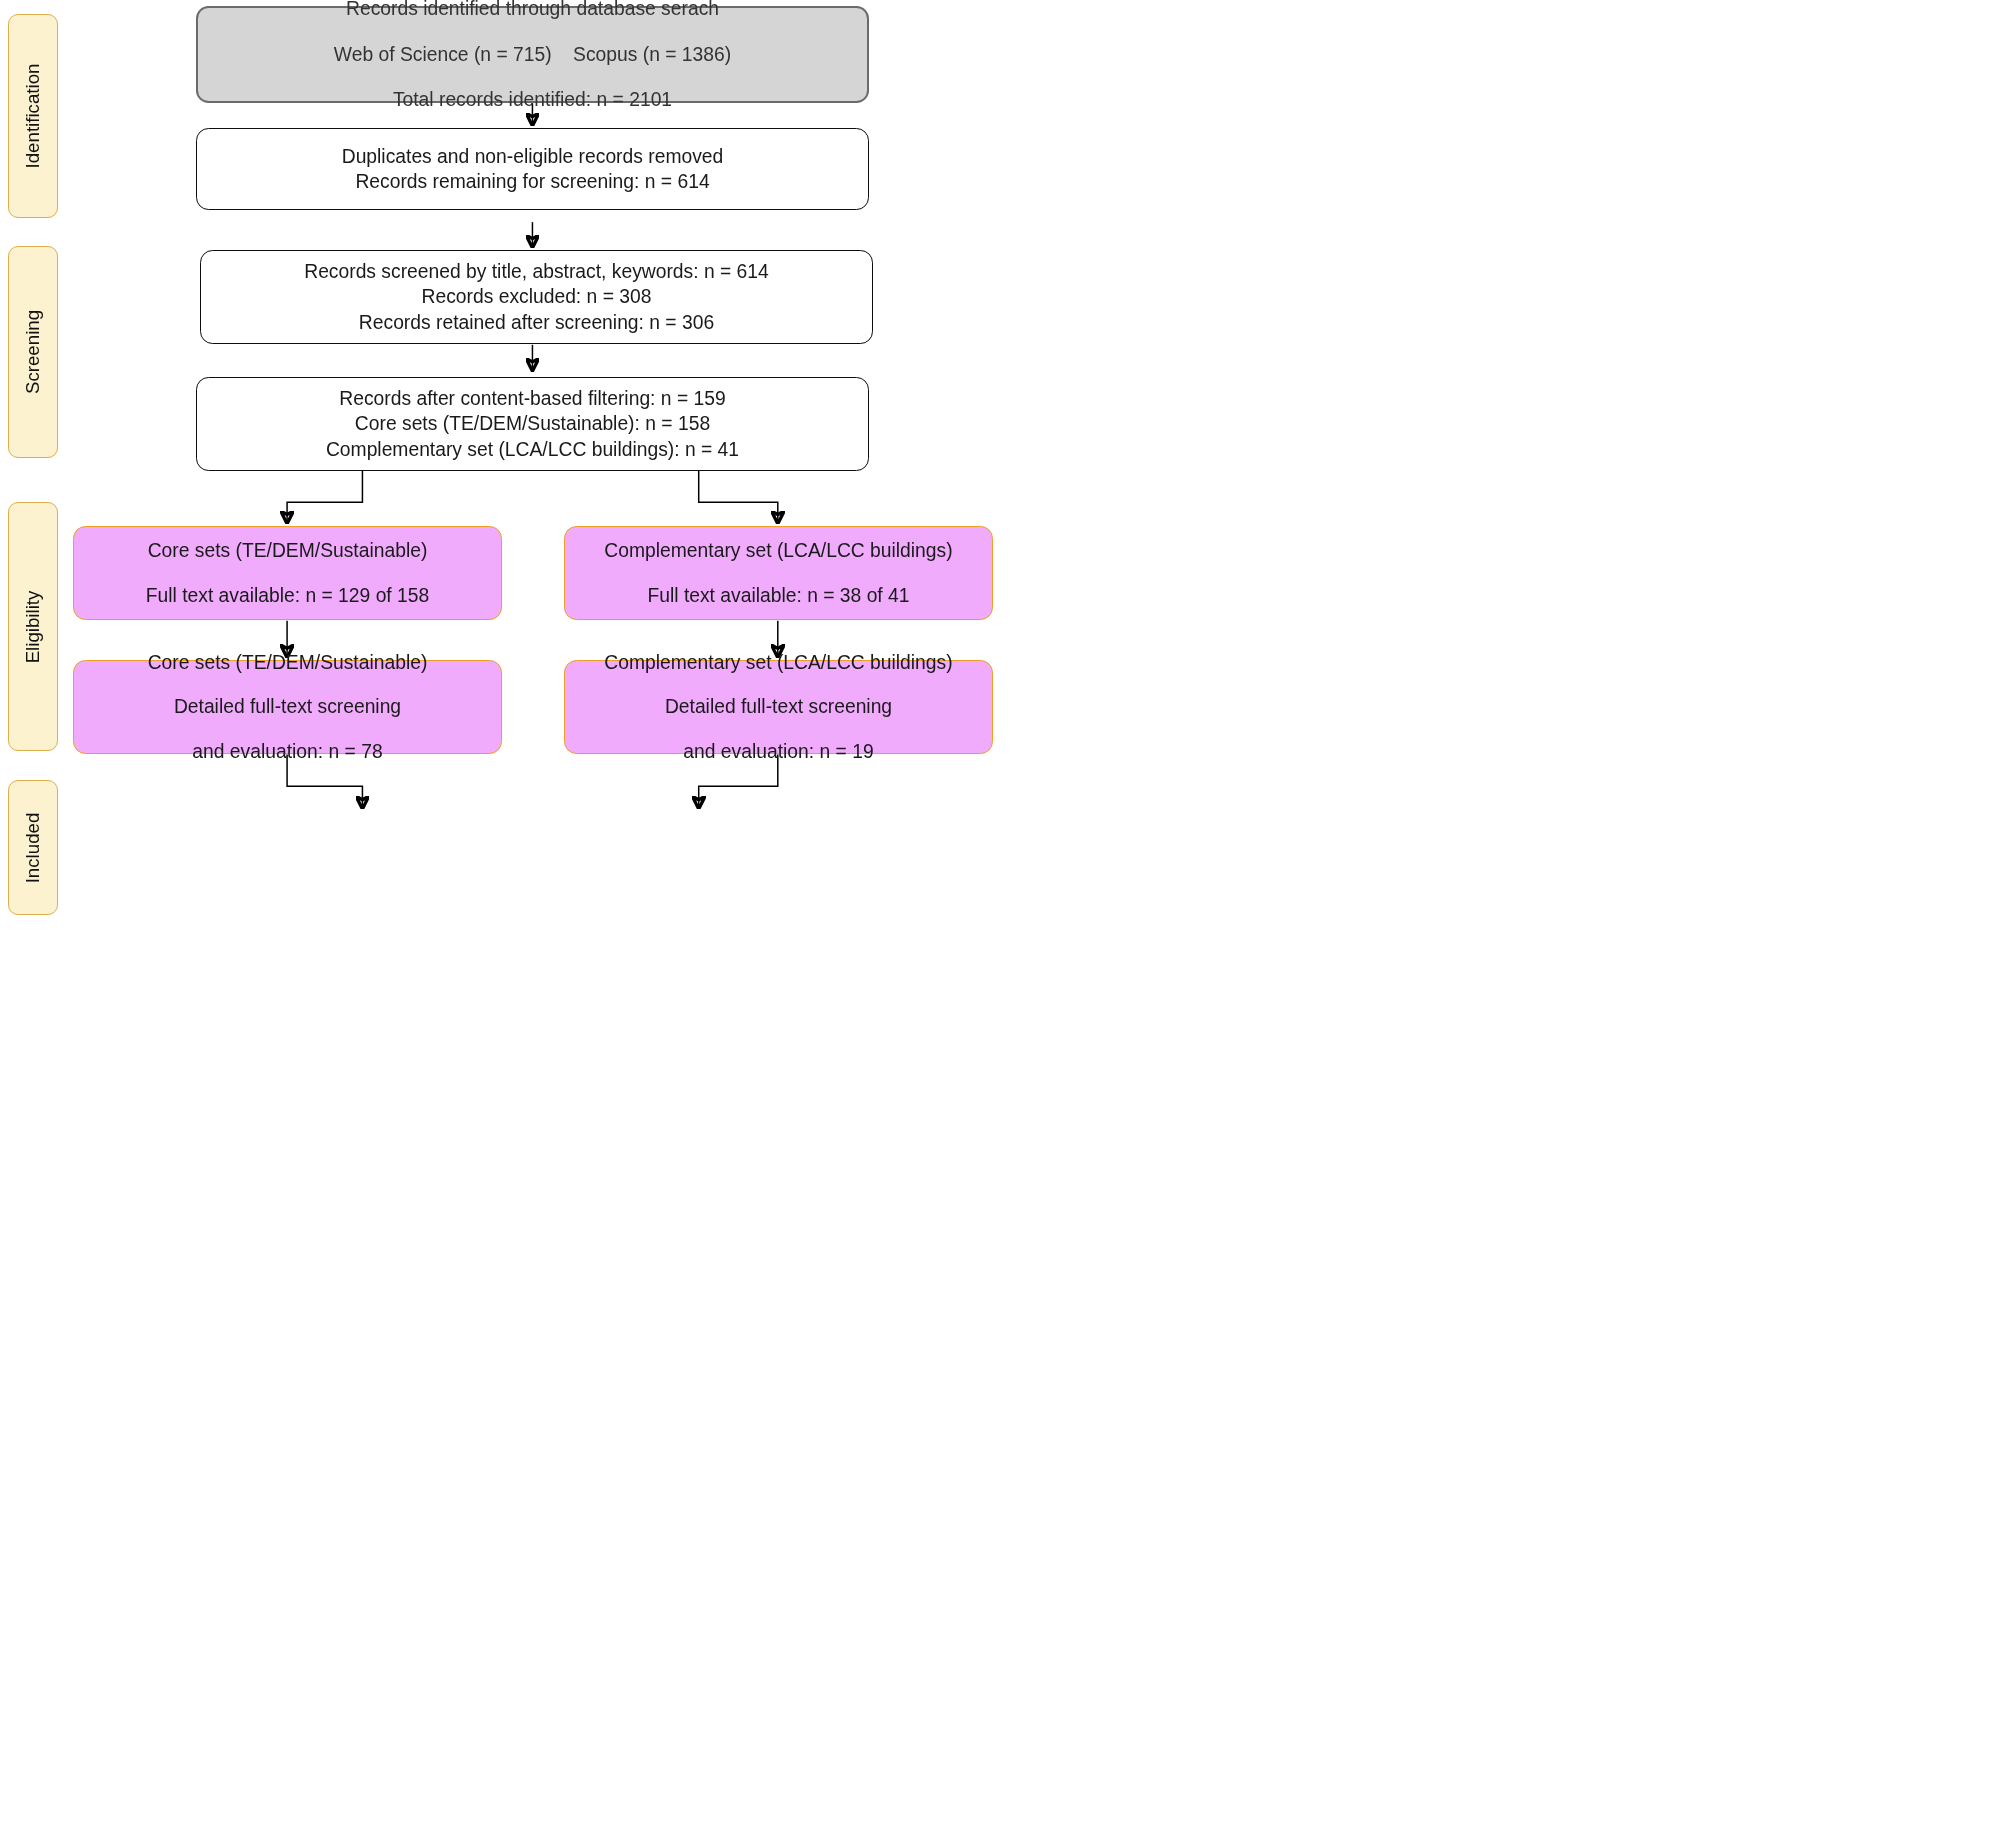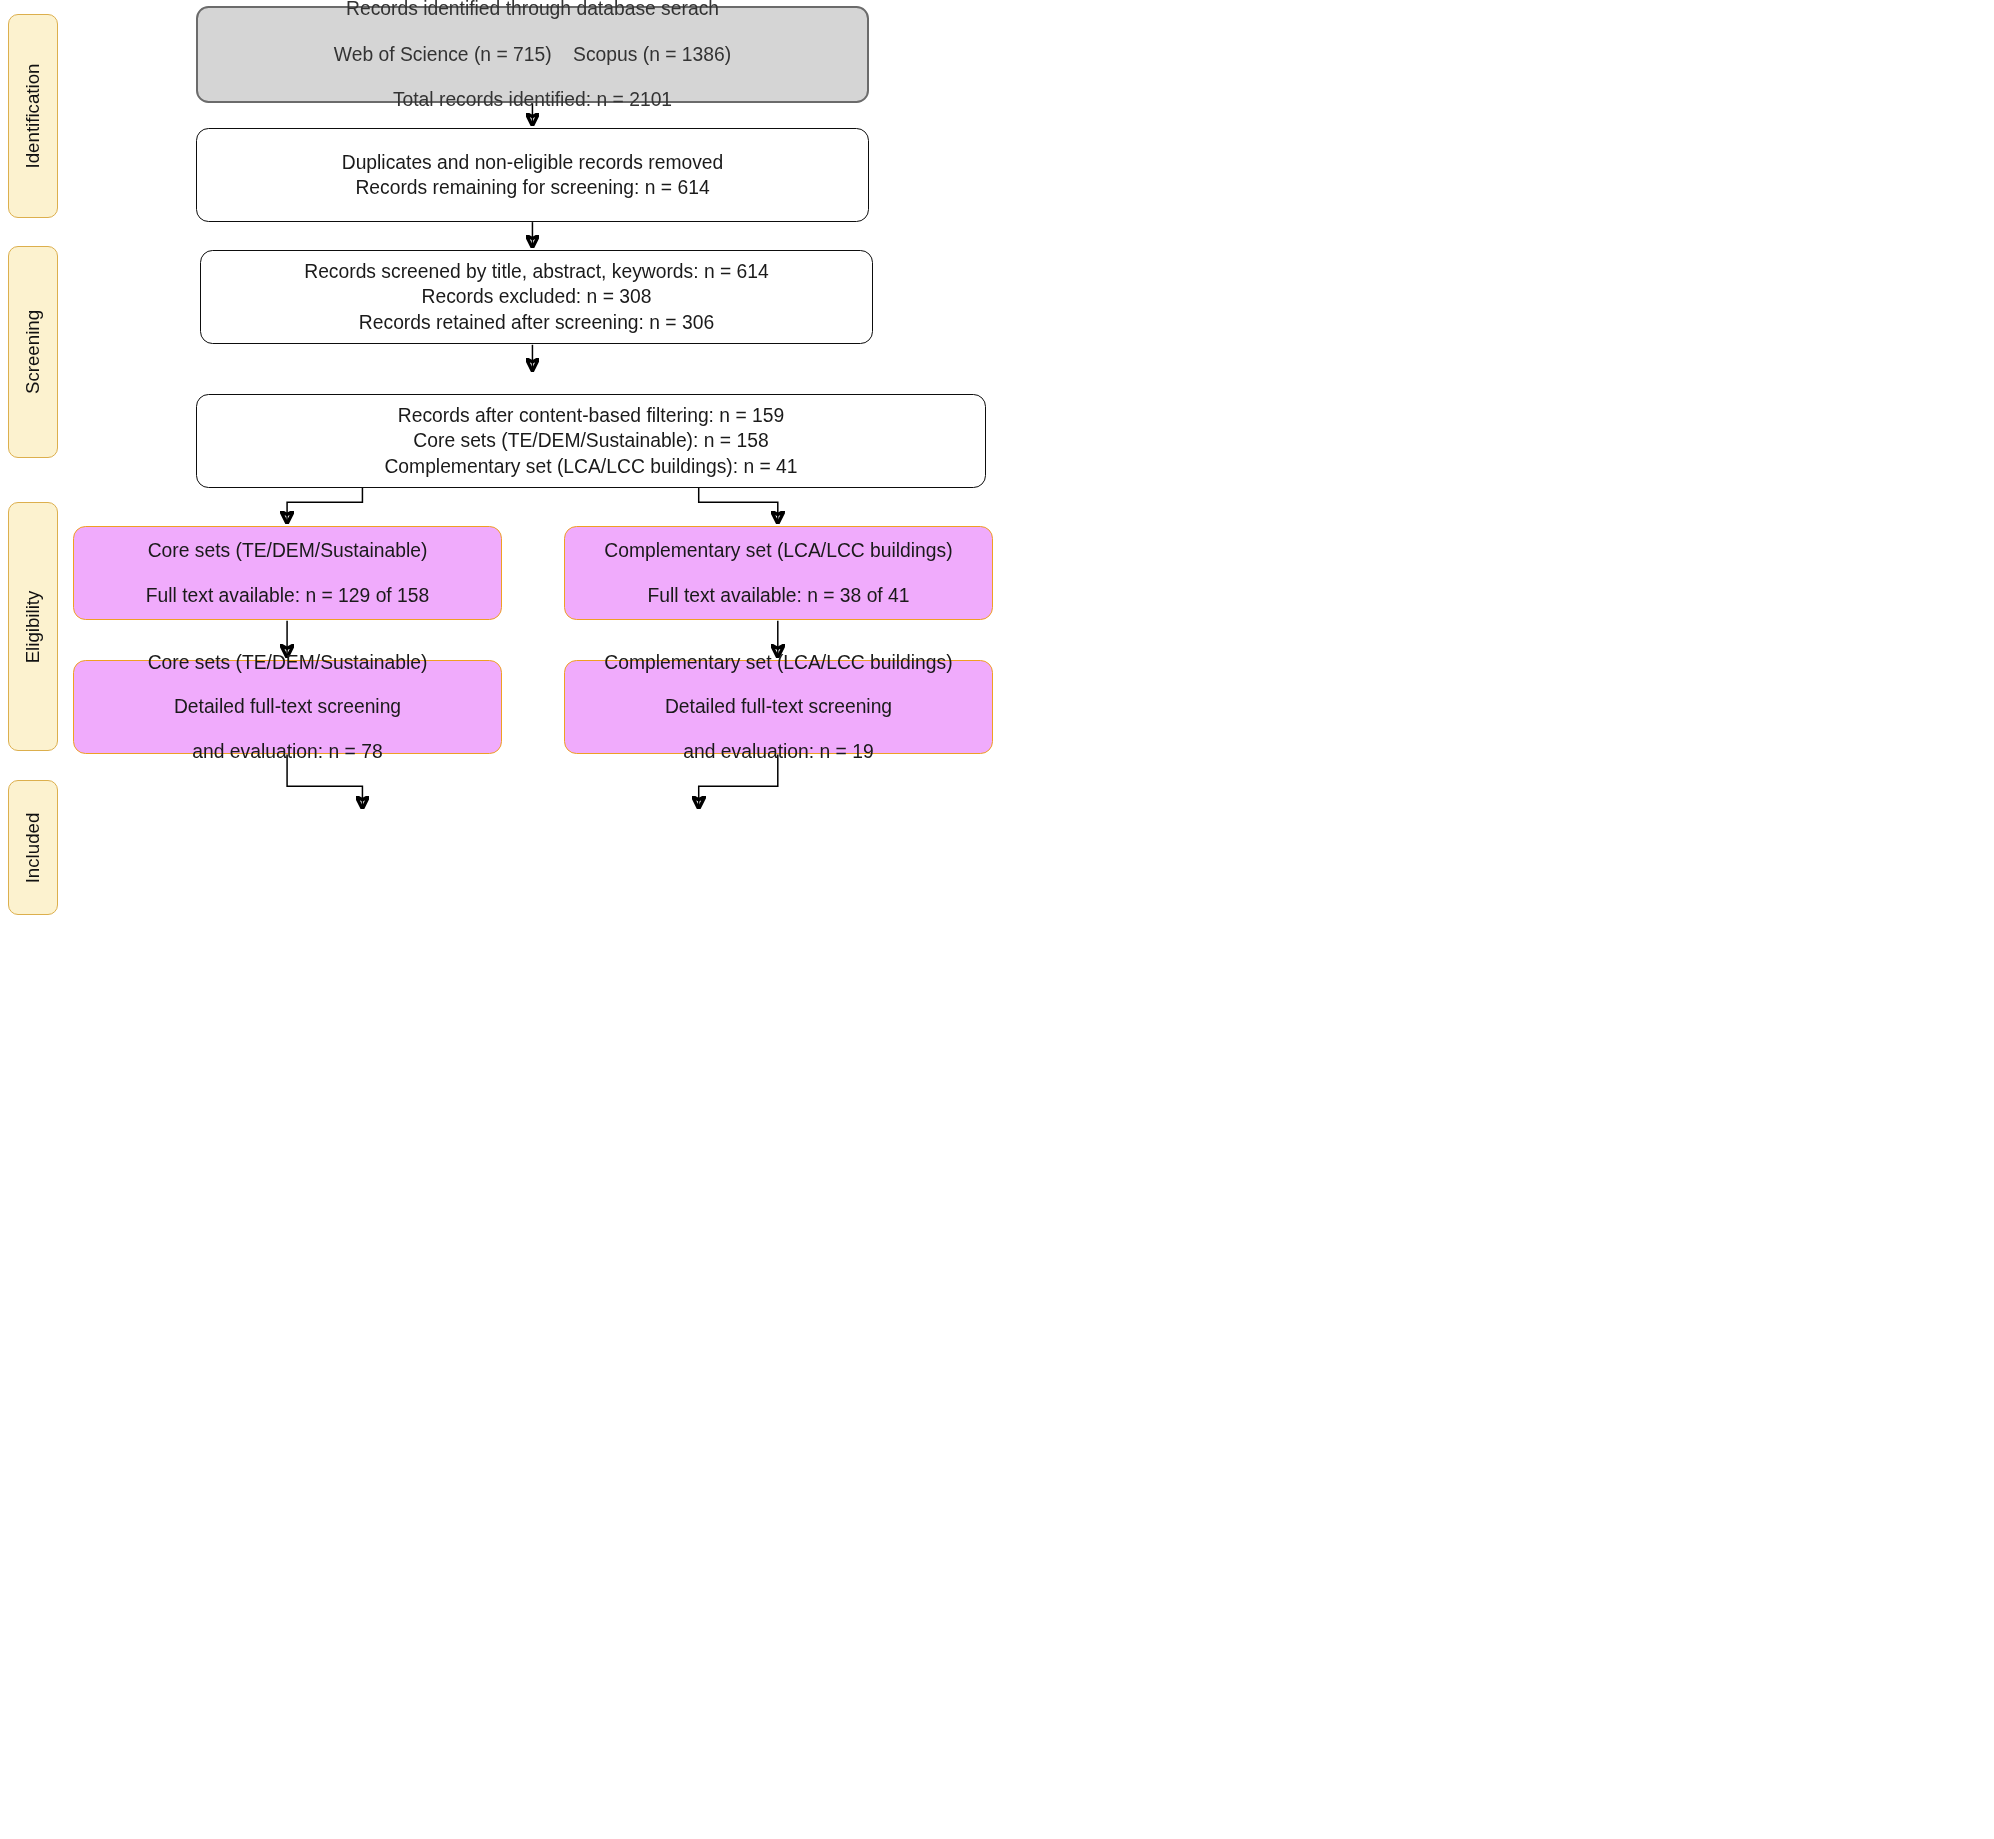--- a/index.html
+++ b/index.html
@@ -78,32 +78,32 @@
   <div class="side" style="top:780px;height:135px;">
     <span class="rot">Included</span>
   </div>
 
   <div class="box box-gray" style="left:196px;top:6.2px;width:673px;height:97px;gap:20px;">
     <div class="line">Records identified through database serach</div>
     <div class="line">Web of Science (n = 715)&nbsp;&nbsp;&nbsp;&nbsp;Scopus (n = 1386)</div>
     <div class="line">Total records identified: n = 2101</div>
   </div>
 
-  <div class="box box-white" style="left:196px;top:128px;width:673px;height:94px;">
+  <div class="box box-white" style="left:196px;top:128px;width:673px;height:82px;">
     <div class="line">Duplicates and non-eligible records removed</div>
     <div class="line">Records remaining for screening: n = 614</div>
   </div>
 
   <div class="box box-white" style="left:200px;top:250px;width:673px;height:94px;">
     <div class="line">Records screened by title, abstract, keywords: n = 614</div>
     <div class="line">Records excluded: n = 308</div>
     <div class="line">Records retained after screening: n = 306</div>
   </div>
 
-  <div class="box box-white" style="left:196px;top:394px;width:790px;height:94px;">
+  <div class="box box-white" style="left:196px;top:377px;width:673px;height:94px;">
     <div class="line">Records after content-based filtering: n = 159</div>
     <div class="line">Core sets (TE/DEM/Sustainable): n = 158</div>
     <div class="line">Complementary set (LCA/LCC buildings): n = 41</div>
   </div>
 
   <div class="box box-orange" style="left:73px;top:526px;width:429px;height:94px;">
     <div class="line">Core sets (TE/DEM/Sustainable)</div>
     <div class="line">Full text available: n = 129 of 158</div>
   </div>
 

